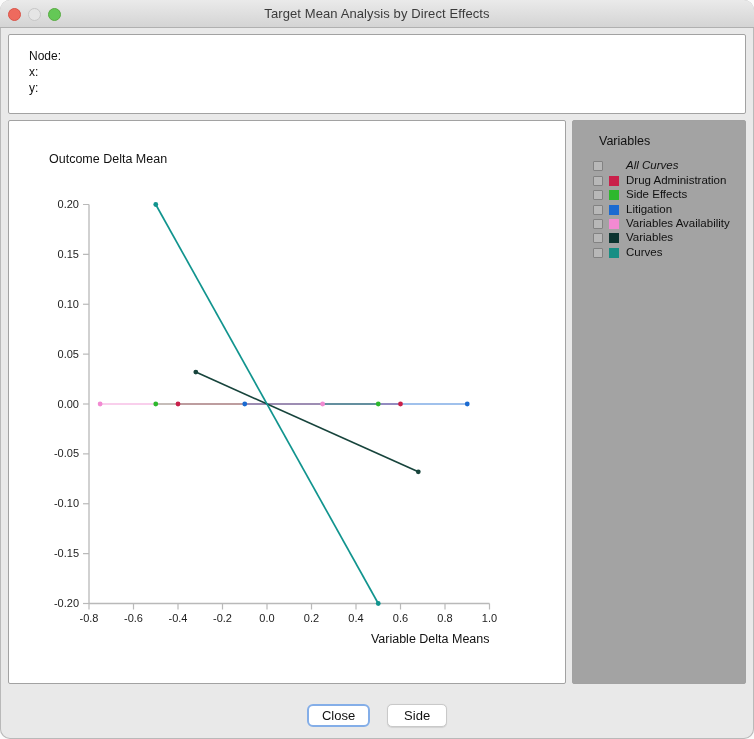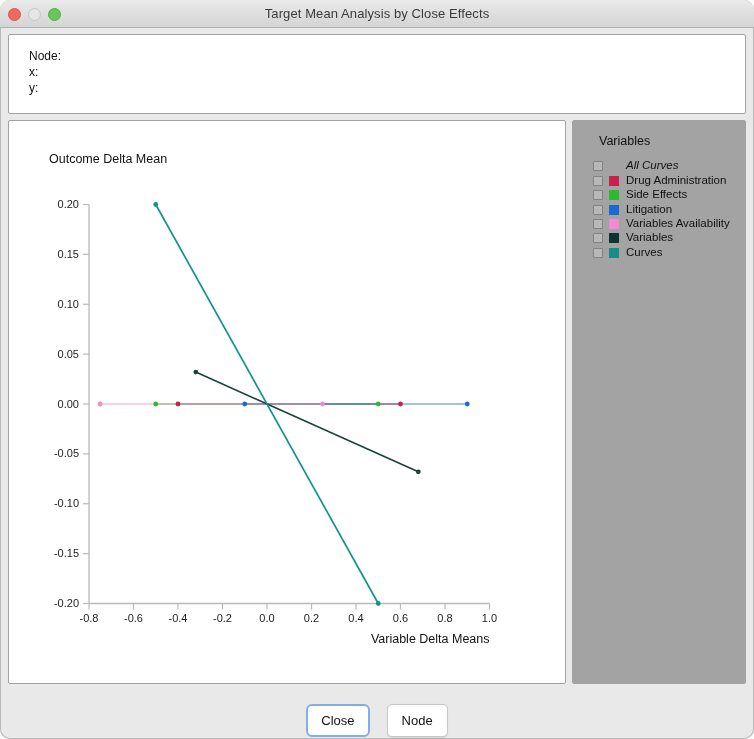--- a/index.html
+++ b/index.html
@@ -50,42 +50,42 @@
   .legend-swatch.hidden { visibility:hidden; }
   .legend-label { font-size:11.5px; color:#111; white-space:nowrap; }
   .legend-label.italic { font-style:italic; }
 
   .button-bar {
     position:absolute; left:0; top:684px; width:754px; height:55px;
     display:flex; justify-content:center; align-items:flex-start;
     gap:17px; padding-top:20px;
   }
   .btn {
-    min-width:60px; height:33px; padding:0 14px;
+    min-width:60px; height:23px; padding:0 14px;
     font-family:"Liberation Sans", sans-serif; font-size:13px; color:#111;
     background:#ffffff; border:1px solid #c9c9c9; border-radius:5px;
     box-shadow:0 0.5px 1px rgba(0,0,0,0.10); cursor:default;text-align:center;
   }
   .btn.focused {
     border:2px solid #84aee8; border-radius:6px; padding:0 13px;
     box-shadow:none;
   }
 </style>
 </head>
 <body>
 
 <div class="window">
 
   <div class="titlebar">
     <div class="traffic">
       <span class="light red"></span>
       <span class="light gray"></span>
       <span class="light green"></span>
     </div>
-    <div class="title">Target Mean Analysis by Close Effects</div>
+    <div class="title">Target Mean Analysis by Direct Effects</div>
   </div>
 
   <div class="info-panel">
     <div>Node:</div>
     <div>x:</div>
     <div>y:</div>
   </div>
 
   <div class="plot-panel">
     <svg id="chart-svg" width="556" height="562" viewBox="0 0 556 562">
@@ -188,16 +188,16 @@
         <div class="legend-row">
           <span class="legend-checkbox"></span>
           <span class="legend-swatch" style="background: rgb(23, 142, 132);"></span>
           <span class="legend-label">Curves</span>
         </div>
       </div>
   </div>
 
   <div class="button-bar">
     <button class="btn focused">Close</button>
-    <button class="btn">Node</button>
+    <button class="btn">Side</button>
   </div>
 
 </div>
 
 </body></html>

